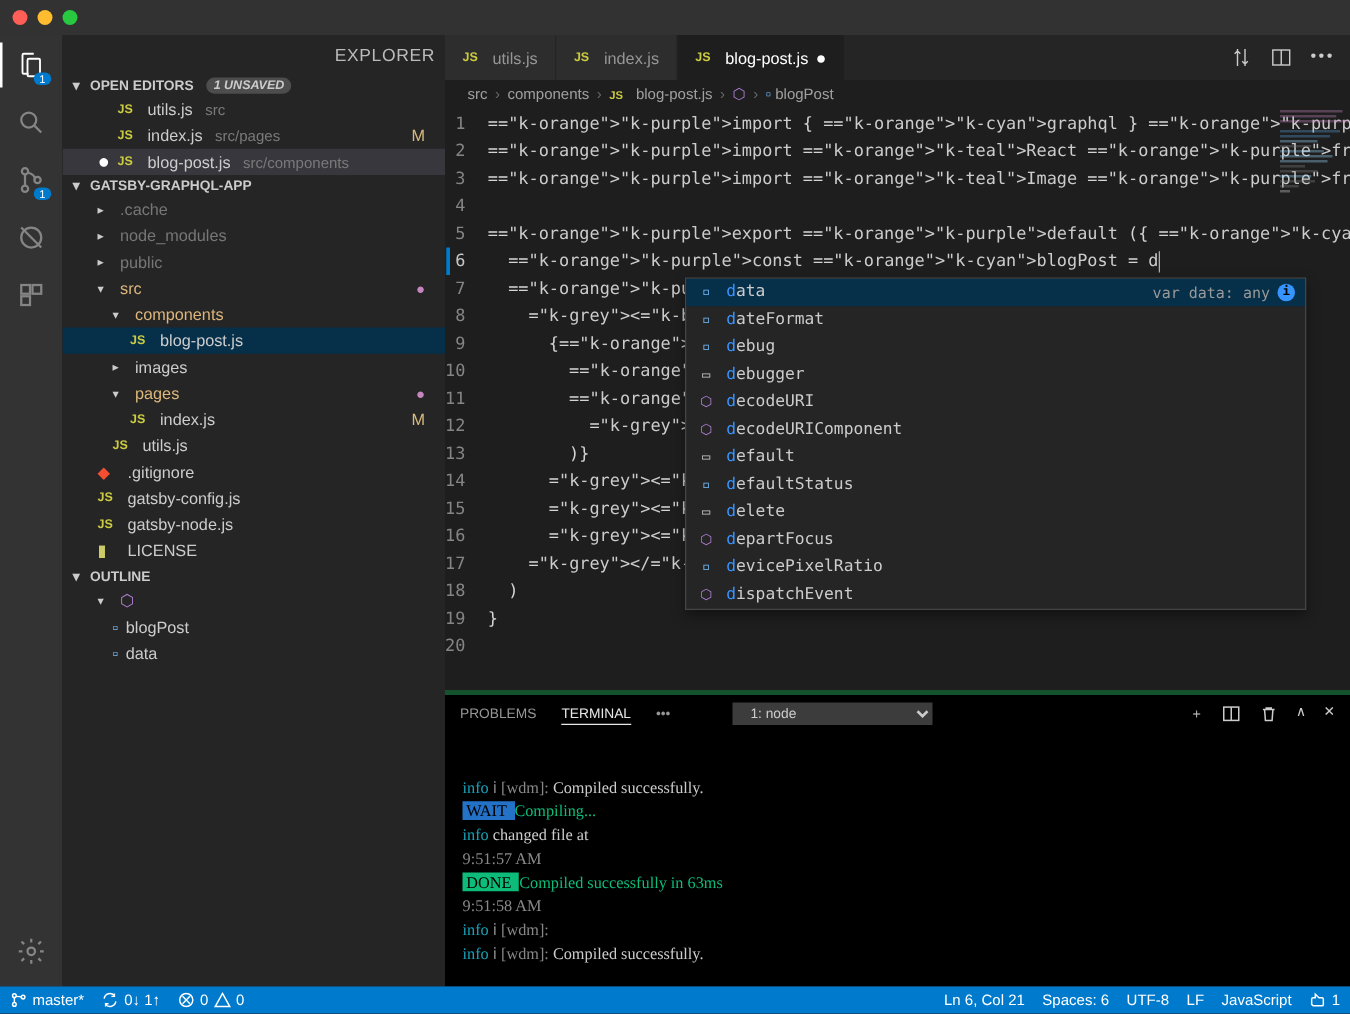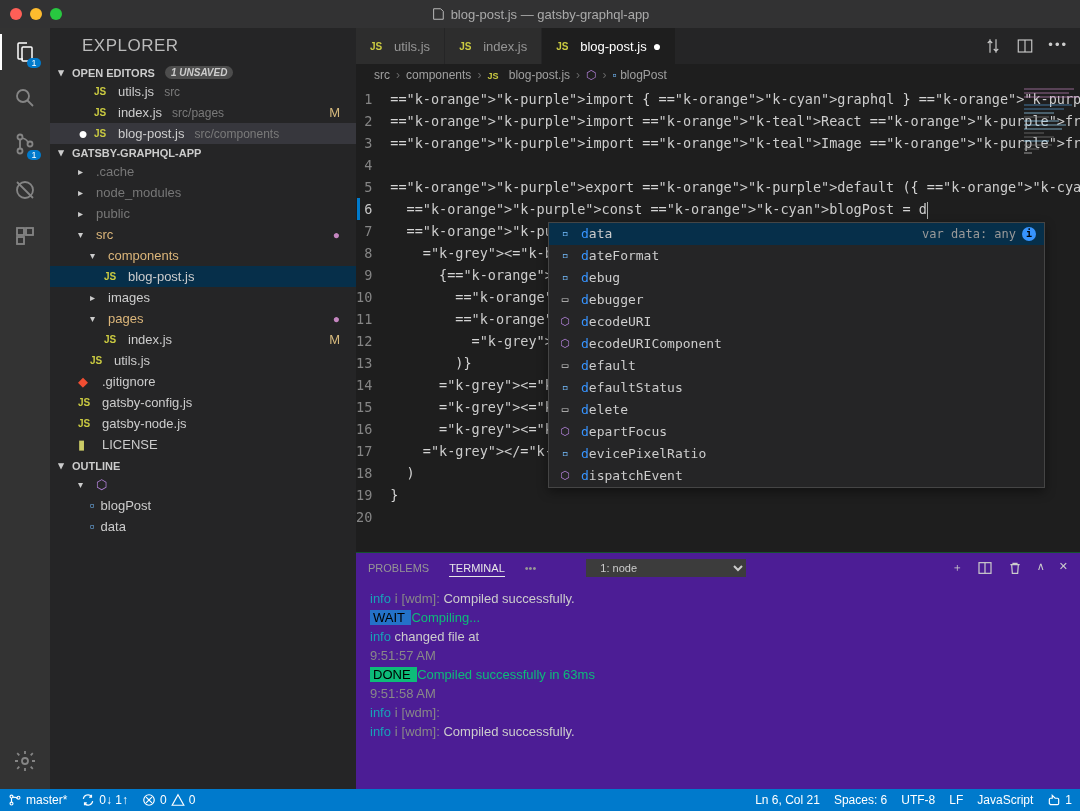--- a/index.html
+++ b/index.html
@@ -29,21 +29,21 @@
 }
 .activity-item { width: 28px; height: 28px; display: flex; align-items: center; justify-content: center; color: #858585; cursor: pointer; position: relative; }
 .activity-item.active { color: #fff; }
 .activity-item.active::before { content: ""; position: absolute; left: -11px; top: -4px; bottom: -4px; width: 2px; background: #fff; }
 .activity-badge { position: absolute; bottom: -2px; right: -2px; background: #007acc; color: #fff; font-size: 9px; border-radius: 20px; padding: 0 4px; min-width: 14px; text-align: center; }
 .activity-spacer { flex: 1; }
 
 .sidebar {
   width: 306px; background: #252526; display: flex; flex-direction: column; overflow: hidden;
 }
-.sidebar-title { padding: 8px 32px; font-size: 17px; color: #bbb; letter-spacing: 0.5px; }
+.sidebar-title { padding: 8px 8px; font-size: 14px; color: #bbb; letter-spacing: 0.5px; text-align: right; }
 .section-header { display: flex; align-items: center; gap: 4px; padding: 2px 4px; font-size: 11px; color: #ccc; font-weight: 600; cursor: pointer; }
 .section-header .chev { width: 14px; text-align: center; color: #ccc; }
 .unsaved-badge { background: #4d4d4d; color: #ccc; font-size: 10px; padding: 1px 6px; border-radius: 8px; margin-left: 6px; font-style: italic; }
 .tree { padding-left: 0; }
 .tree-item { display: flex; align-items: center; gap: 6px; padding: 3px 8px 3px 28px; color: #ccc; cursor: pointer; font-size: 13px; white-space: nowrap; }
 .tree-item.indent1 { padding-left: 40px; }
 .tree-item.indent2 { padding-left: 54px; }
 .tree-item.dim { color: #777; }
 .tree-item.active { background: #37373d; }
 .tree-item.highlighted { background: #062f4a; }
@@ -86,29 +86,29 @@
 .icon-func { color: #b180d7; }
 .icon-kw { color: #cccccc; }
 .suggest-label .hl { color: #3794ff; }
 .suggest-detail { margin-left: auto; color: #999; font-size: 12px; display: flex; align-items: center; gap: 6px; }
 .info-circle { width: 14px; height: 14px; border-radius: 50%; background: #3794ff; color: #000; font-size: 10px; display: flex; align-items: center; justify-content: center; font-weight: 700; }
 
 .minimap { position: absolute; right: 0; top: 0; width: 58px; height: 220px; opacity: 0.35; overflow: hidden; }
 .minimap div { height: 2px; margin: 2px 4px 2px 2px; }
 
 .panel {
-  height: 237px; background: #4c1d95; border-top: 1px solid #14532d;
+  height: 237px; background: #000000; border-top: 4px solid #14532d;
   display: flex; flex-direction: column;
 }
 .panel-tabs { display: flex; align-items: center; padding: 6px 12px; gap: 20px; font-size: 11px; color: #969696; }
 .panel-tabs .ptab { cursor: pointer; padding: 2px 0; }
 .panel-tabs .ptab.active { color: #e7e7e7; border-bottom: 1px solid #e7e7e7; }
 .panel-select { margin-left: 30px; background: #3c3c3c; color: #ccc; border: none; padding: 2px 10px; font-size: 11px; width: 160px; }
 .panel-actions { margin-left: auto; display: flex; gap: 14px; color: #ccc; }
-.terminal-body { flex: 1; padding: 6px 14px; font-family: Liberation Sans, sans-serif; font-size: 13px; line-height: 19px; color: #ccc; overflow: hidden; }
+.terminal-body { flex: 1; padding: 6px 14px; font-family: Liberation Serif, serif; font-size: 13px; line-height: 19px; color: #ccc; overflow: hidden; margin-top: 28px; }
 .term-info { color: #17a2b8; }
 .term-wait { background: #2472c8; color: #000; padding: 0 3px; }
 .term-done { background: #0dbc79; color: #000; padding: 0 3px; }
 .term-dim { color: #888; }
 .term-green { color: #0dbc79; }
 
 .status-bar {
   height: 22px; background: #007acc; color: #fff;
   display: flex; align-items: center; font-size: 12px;
   padding: 0 8px; gap: 14px;
@@ -119,26 +119,20 @@
 svg { display: block; }
 </style>
 </head>
 <body>
 
 <div class="titlebar">
   <div class="traffic-lights">
     <div class="traffic-light tl-close"></div>
     <div class="traffic-light tl-min"></div>
     <div class="traffic-light tl-max"></div>
-  </div>
-  <div class="window-title">
-    <svg width="14" height="14" viewBox="0 0 16 16" fill="#ccc">
-        <path d="M3 2h8l3 3v9H3z" fill="none" stroke="#ccc" stroke-width="1"></path>
-      </svg>
-    <span>blog-post.js — gatsby-graphql-app</span>
   </div>
 </div>
 
 <div class="main-container">
 
   <div class="activity-bar">
     <div class="activity-item active">
       <svg width="24" height="24" viewBox="0 0 24 24" fill="none" stroke="currentColor" stroke-width="1.5">
           <path d="M14 3H6a1 1 0 0 0-1 1v14a1 1 0 0 0 1 1h4M10 7h8a1 1 0 0 1 1 1v12a1 1 0 0 1-1 1h-8a1 1 0 0 1-1-1V8a1 1 0 0 1 1-1z"></path>
         </svg>

